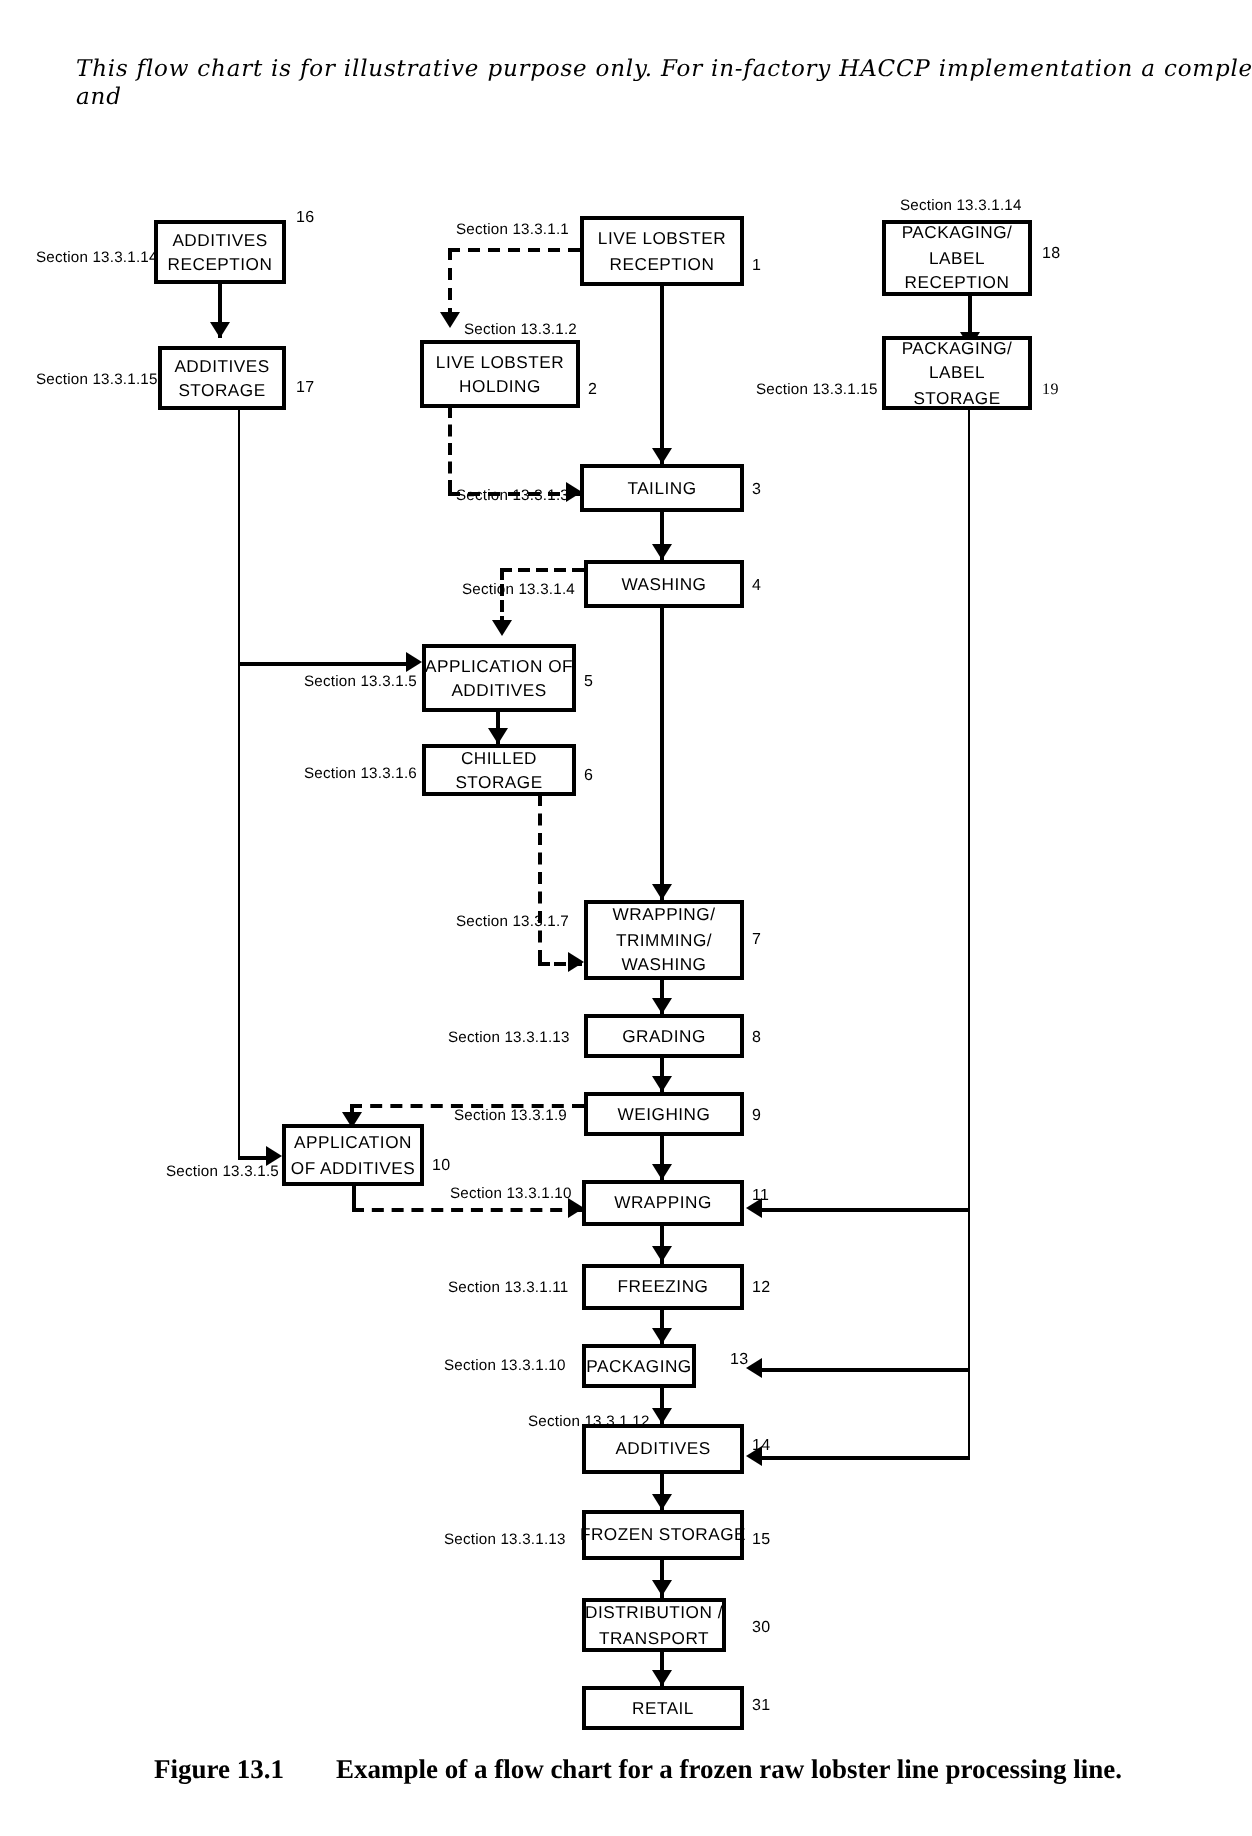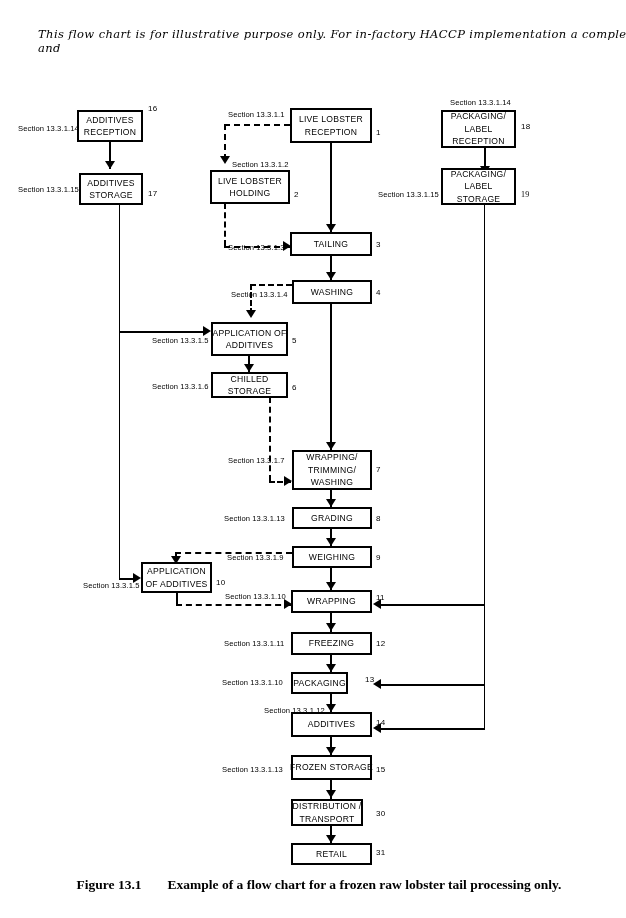--- a/index.html
+++ b/index.html
@@ -277,16 +277,16 @@
 
   <div class="box" style="left:441px;top:168px;width:75px;height:37px;">
     <span>PACKAGING/</span>
     <span>LABEL</span>
     <span>STORAGE</span>
   </div>
   <div class="bnum" style="left:521px;top:190px;font-family:Liberation Serif, serif;">19</div>
   <div class="sec" style="left:378px;top:190px;">Section 13.3.1.15</div>
 
   <div class="caption">
-    <span class="num">Figure 13.1</span><span>Example of a flow chart for a frozen raw lobster tail processing only.</span>
+    <span class="num">Figure 13.1</span><span>Example of a flow chart for a frozen raw lobster line processing line.</span>
   </div>
 
 </div>
 
 </body></html>

